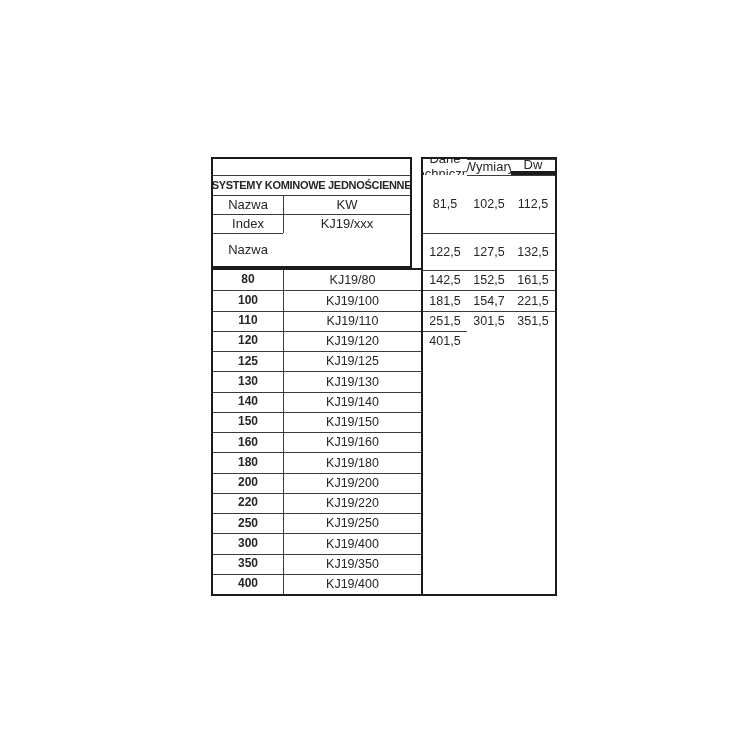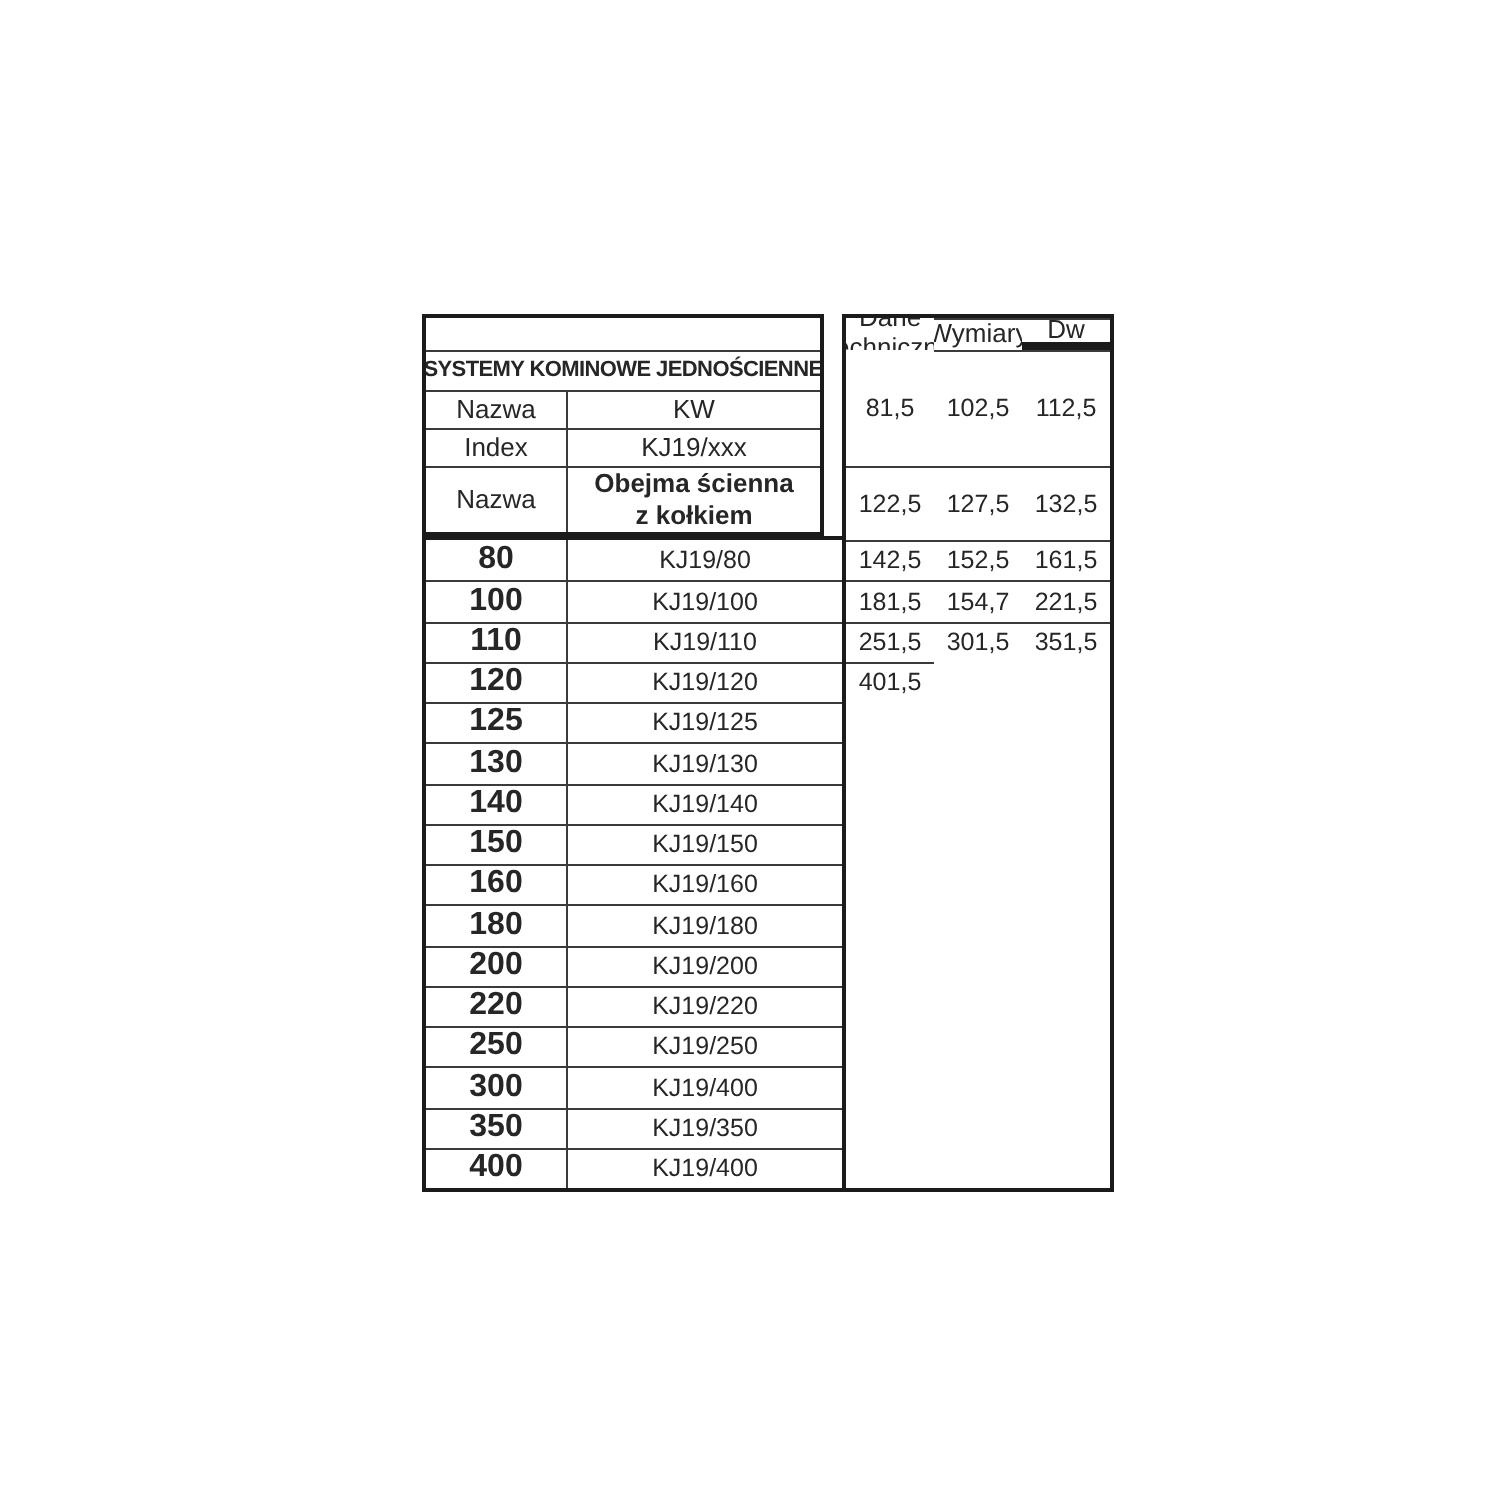--- a/index.html
+++ b/index.html
@@ -33,38 +33,34 @@
     display:flex;align-items:center;justify-content:center;
     font-size:13px;line-height:1.15;text-align:center;overflow:hidden;
   }
   .span2{grid-column:1/3;}
   .vline{border-left:1px solid #3b3b3b;}
   .hline{border-top:1px solid #3b3b3b;}
   .systemy{font-size:11px;font-weight:bold;letter-spacing:-0.3px;white-space:nowrap;}
   .nazwa-val{font-weight:bold;font-size:13px;flex-direction:column;}
   .nazwa-val div{line-height:16px;}
   .dw-cell{border-bottom:4px solid #1b1b1b;}
-  .size-cell{font-weight:bold;font-size:16px;}
+  .size-cell{font-weight:bold;font-size:12px;}
   .idx-cell,.dw-val{font-size:12.5px;text-align:center;}
 </style>
 </head>
 <body>
 
 <div class="block" id="hdr-block">
   <div class="cell span2"></div>
   <div class="cell span2 hline systemy">SYSTEMY KOMINOWE JEDNOŚCIENNE</div>
   <div class="cell hline">Nazwa</div>
   <div class="cell hline vline">KW</div>
   <div class="cell hline">Index</div>
   <div class="cell hline vline">KJ19/xxx</div>
   <div class="cell hline">Nazwa</div>
-  <div class="cell hline vline nazwa-val">
-    <div>Obejma ścienna</div>
-    <div>z kołkiem</div>
-  </div>
 </div>
 
 <div class="block" id="data-block">
     <div class="cell size-cell">80</div>
     <div class="cell idx-cell vline">KJ19/80</div>
     <div class="cell size-cell hline">100</div>
     <div class="cell idx-cell vline hline">KJ19/100</div>
     <div class="cell size-cell hline">110</div>
     <div class="cell idx-cell vline hline">KJ19/110</div>
     <div class="cell size-cell hline">120</div>

